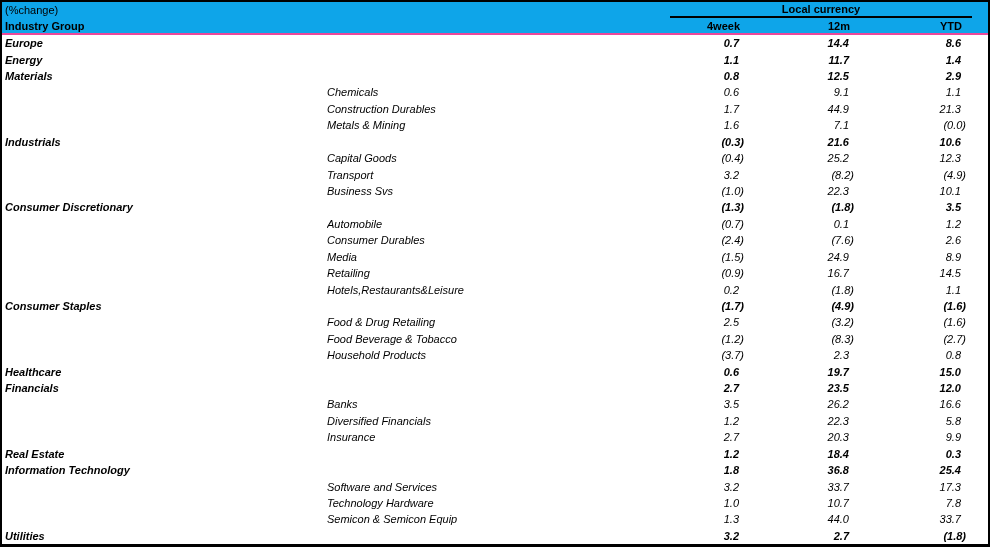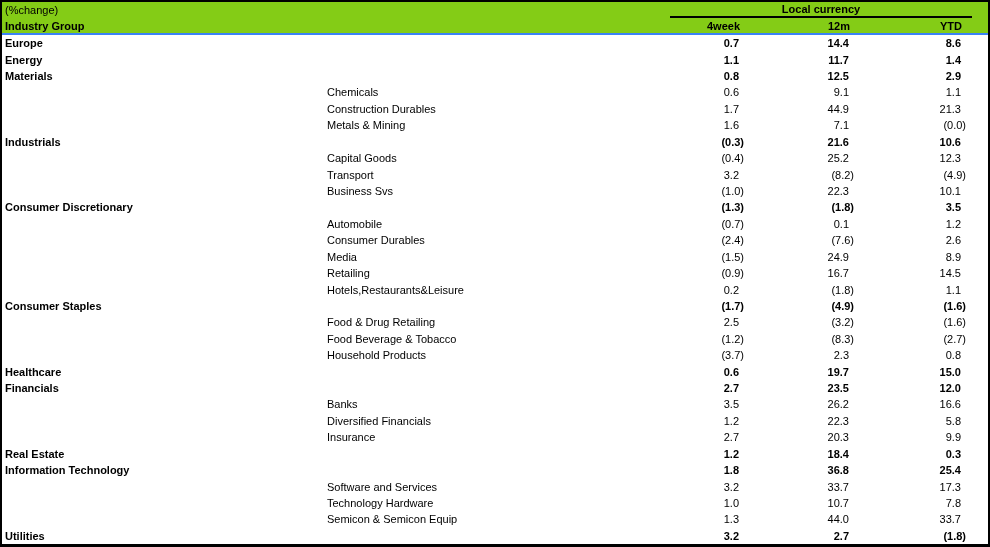--- a/index.html
+++ b/index.html
@@ -14,21 +14,21 @@
     background: #ffffff;
     font-family: "Liberation Sans", sans-serif;
     font-size: 11px;
     color: #000;
     display: flex;
     flex-direction: column;
     overflow: hidden;
   }
 
   
-  .header { background: #84cc16; }
+  .header { background: #0ea5e9; }
 
   .hrow1 {
     display: grid;
     grid-template-columns: 325px 343px 302px 1fr;
     height: 16px;
     align-items: center;
   }
   .corner-label { padding-left: 3px; white-space: nowrap; }
   .lc-wrap {
     grid-column: 3;
@@ -40,37 +40,38 @@
     border-bottom: 2px solid #000;
     white-space: nowrap;
     text-align: center;
   }
 
   .hrow2 {
     display: grid;
     grid-template-columns: 325px 343px 80px 110px 112px 1fr;
     height: 17px;
     align-items: center;
-    border-bottom: 2px solid #3b82f6;
+    border-bottom: 2px solid #ec4899;
     font-weight: bold;
   }
   .row-header { padding-left: 3px; white-space: nowrap; }
   .col-h { text-align: right; padding-right: 10px; white-space: nowrap; }
 
   
   .tbody {
     flex: 1;
     display: flex;
     flex-direction: column;
   }
   .row {
     flex: 1;
     display: grid;
     grid-template-columns: 325px 343px 80px 110px 112px 1fr;
     align-items: center;
+    font-style: italic;
   }
   .cell { white-space: nowrap; overflow: hidden; }
   .label    { padding-left: 3px; }
   .sublabel { }
   .num { text-align: right; padding-right: 6px; }
   .num.np { padding-right: 11px; }   
   .row.group .label,
   .row.group .num { font-weight: bold; }
 </style>
 </head>

